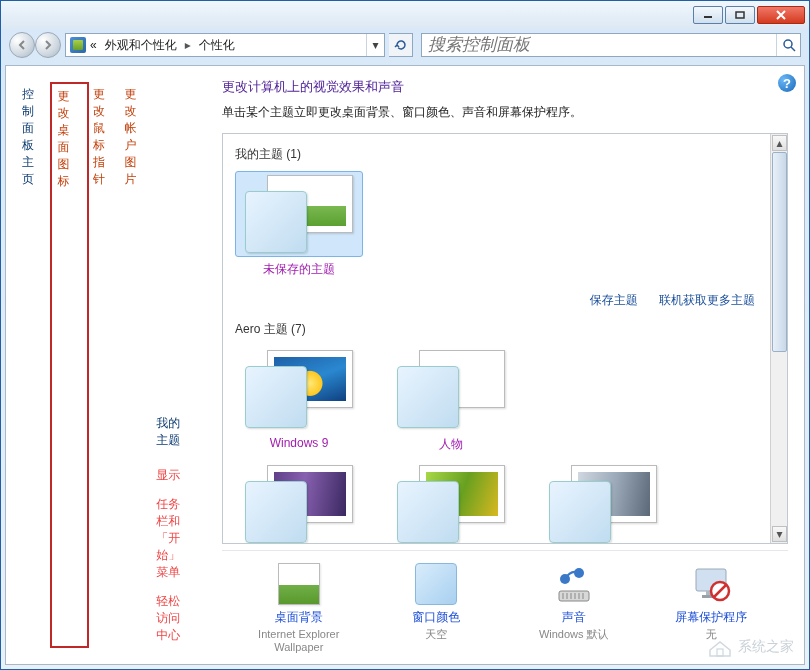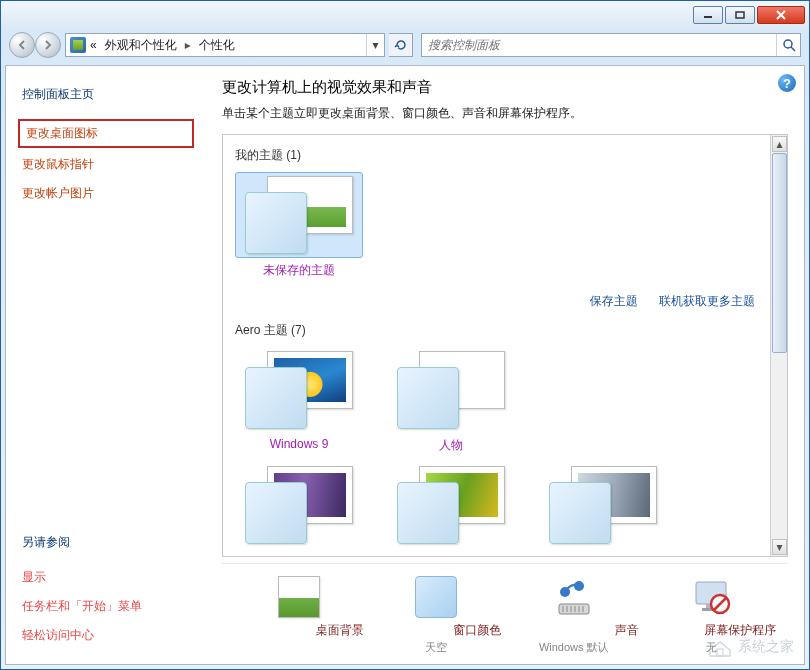--- a/index.html
+++ b/index.html
@@ -17,36 +17,36 @@
 .nav-circles { display: flex; gap: -4px; }
 .nav-circle { width: 26px; height: 26px; border-radius: 50%; background: radial-gradient(circle at 30% 30%, #fff, #cfd8e0 60%, #a8b4c0); border: 1px solid #9aa8b8; display: flex; align-items: center; justify-content: center; color: #888; }
 .addr-wrap { flex: 1; display: flex; height: 24px; border: 1px solid #8fa8c0; background: #fff; align-items: center; }
 .addr-icon { width: 16px; height: 16px; margin: 0 4px; background: linear-gradient(135deg, #4a8fd8, #2a68a8); border-radius: 2px; position: relative; }
 .addr-icon::after { content: ""; position: absolute; inset: 3px; background: linear-gradient(to bottom, #a8d048, #6aa028); border-radius: 1px; }
 .addr-text { flex: 1; display: flex; align-items: center; gap: 8px; color: #222; }
 .addr-text .sep { color: #555; }
 .addr-drop { width: 18px; display: flex; align-items: center; justify-content: center; border-left: 1px solid #c8d4e0; height: 100%; color: #444; }
 .refresh-btn { width: 24px; height: 24px; border: 1px solid #8fa8c0; border-left: none; background: #f0f4f8; display: flex; align-items: center; justify-content: center; color: #2a5a98; font-weight: bold; }
 .search-wrap { width: 380px; height: 24px; border: 1px solid #8fa8c0; background: #fff; display: flex; align-items: center; margin-left: 4px; }
-.search-input { flex: 1; border: none; outline: none; padding: 0 6px; color: #000000; font-style: italic; font-size: 12px; }
+.search-input { flex: 1; border: none; outline: none; padding: 0 6px; color: #000000; font-style: italic; font-size: 17px; }
 .search-btn { width: 24px; height: 100%; border-left: 1px solid #c8d4e0; display: flex; align-items: center; justify-content: center; color: #2a5a98; }
 
 
 .client { position: absolute; top: 64px; bottom: 4px; left: 4px; right: 4px; background: #fff; border: 1px solid #a8b8c8; display: flex; }
-.sidebar { width: 200px; padding: 14px 12px; display: flex; flex-direction: column; border-right: none; }
+.sidebar { width: 200px; padding: 14px 12px; display: flex; flex-direction: row; border-right: none; }
 .side-link { color: #c2410c; padding: 6px 4px; cursor: pointer; }
 .side-link.heading { color: #0a3a70; font-weight: normal; margin-bottom: 8px; padding-left: 4px; }
 .side-link.highlighted { border: 2px solid #c02828; padding: 4px 6px; margin: 2px 0; }
 .side-bottom { margin-top: auto; }
 .side-bottom .side-link.sub { color: #ef4444; margin-left: 0; }
 .side-bottom .heading2 { color: #0a3a70; margin-bottom: 6px; }
 
 .main { flex: 1; padding: 12px 16px 6px 16px; position: relative; display: flex; flex-direction: column; overflow: hidden; }
 .help-icon { position: absolute; top: 8px; right: 8px; width: 18px; height: 18px; border-radius: 50%; background: radial-gradient(circle at 30% 30%, #6ab8f8, #1a68b8); color: #fff; display: flex; align-items: center; justify-content: center; font-weight: bold; font-size: 13px; }
-.main-title { color: #000000; font-size: 15px; margin-bottom: 8px; }
+.main-title { color: #4c1d95; font-size: 13px; margin-bottom: 8px; }
 .main-sub { color: #222; margin-bottom: 12px; }
 
 .themes-box { border: 1px solid #c0c8d0; flex: 1; overflow: hidden; position: relative; }
 .themes-scroll { position: absolute; top: 0; right: 0; bottom: 0; width: 17px; background: #f0f0f0; border-left: 1px solid #d0d0d0; }
 .scroll-thumb { position: absolute; top: 18px; width: 15px; left: 1px; height: 200px; background: linear-gradient(to right, #e8f0f8, #c8d8e8); border: 1px solid #9ab0c8; border-radius: 2px; }
 .scroll-arr { position: absolute; width: 15px; height: 16px; left: 1px; display: flex; align-items: center; justify-content: center; color: #555; background: linear-gradient(to bottom, #f8f8f8, #e0e0e0); border: 1px solid #c0c0c0; }
 .scroll-arr.up { top: 1px; }
 .scroll-arr.down { bottom: 1px; }
 .themes-inner { padding: 8px 24px 8px 12px; height: 100%; overflow: hidden; }
 
@@ -71,21 +71,21 @@
 .tb-bot2 { background: linear-gradient(110deg, #a8d848, #68a020 50%, #d8b820); }
 .tb-bot3 { background: linear-gradient(100deg, #d0d8e0, #9aa8b8 50%, #5a6878); }
 
 .theme-links { text-align: right; padding: 6px 8px 8px 0; }
 .theme-links a { color: #1a4f9a; margin-left: 18px; cursor: pointer; }
 
 
 .options-row { display: flex; justify-content: space-around; padding: 12px 8px 4px 8px; border-top: 1px solid #e4e8ec; margin-top: 6px; }
 .opt { width: 130px; text-align: center; cursor: pointer; }
 .opt-icon { width: 42px; height: 42px; margin: 0 auto 4px; position: relative; }
-.opt .lbl { color: #7f1d1d; margin-top: 2px; text-align: right; }
+.opt .lbl { color: #1d4ed8; margin-top: 2px; }
 .opt .sub { color: #888; font-size: 11px; margin-top: 2px; line-height: 1.2; }
 .oi-bg { background: linear-gradient(to bottom, #fff 0%, #fff 52%, #70b048 52%, #58982c 100%); border: 1px solid #bbb; box-shadow: 1px 1px 2px rgba(0,0,0,0.1); }
 .oi-color { background: linear-gradient(135deg, #d8ecfb, #a8d0f0); border: 1px solid #8ab8dc; border-radius: 4px; }
 .oi-sound { display: flex; align-items: flex-end; justify-content: center; }
 .oi-screensaver { display: flex; align-items: center; justify-content: center; }
 
 
 .watermark { position: absolute; right: 10px; bottom: 6px; color: rgba(100,120,140,0.35); font-size: 14px; display: flex; align-items: center; gap: 4px; pointer-events: none; }
 .watermark svg { opacity: 0.35; }
 </style>
@@ -153,21 +153,21 @@
 
   <div class="client">
 
     <div class="sidebar">
       <div class="side-link heading">控制面板主页</div>
       <div class="side-link highlighted">更改桌面图标</div>
       <div class="side-link">更改鼠标指针</div>
       <div class="side-link">更改帐户图片</div>
 
       <div class="side-bottom">
-        <div class="side-link heading2">另请参阅</div>
+        <div class="side-link heading2">我的主题</div>
         <div class="side-link sub">显示</div>
         <div class="side-link sub">任务栏和「开始」菜单</div>
         <div class="side-link sub">轻松访问中心</div>
       </div>
     </div>
 
     <div class="main">
       <div class="help-icon">?</div>
       <div class="main-title">更改计算机上的视觉效果和声音</div>
       <div class="main-sub">单击某个主题立即更改桌面背景、窗口颜色、声音和屏幕保护程序。</div>
@@ -256,20 +256,21 @@
           <div class="scroll-arr up">▴</div>
           <div class="scroll-thumb"></div>
           <div class="scroll-arr down">▾</div>
         </div>
       </div>
 
       <div class="options-row">
         <div class="opt">
           <div class="opt-icon oi-bg"></div>
           <div class="lbl">桌面背景</div>
+          <div class="sub">Internet Explorer Wallpaper</div>
         </div>
         <div class="opt">
           <div class="opt-icon oi-color"></div>
           <div class="lbl">窗口颜色</div>
           <div class="sub">天空</div>
         </div>
         <div class="opt">
           <div class="opt-icon oi-sound">
             <svg width="42" height="42">
                 <g fill="#3a78c8">

